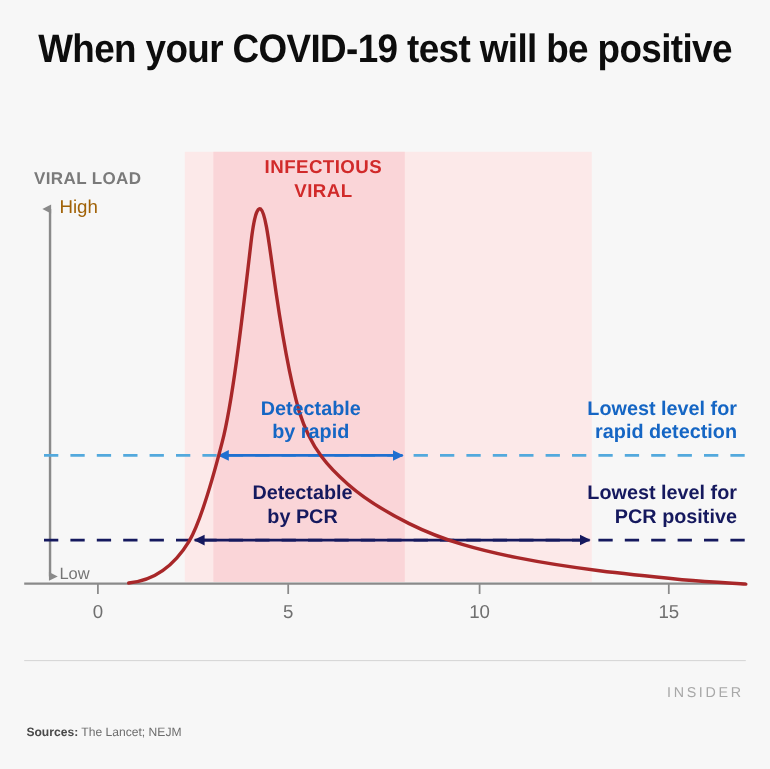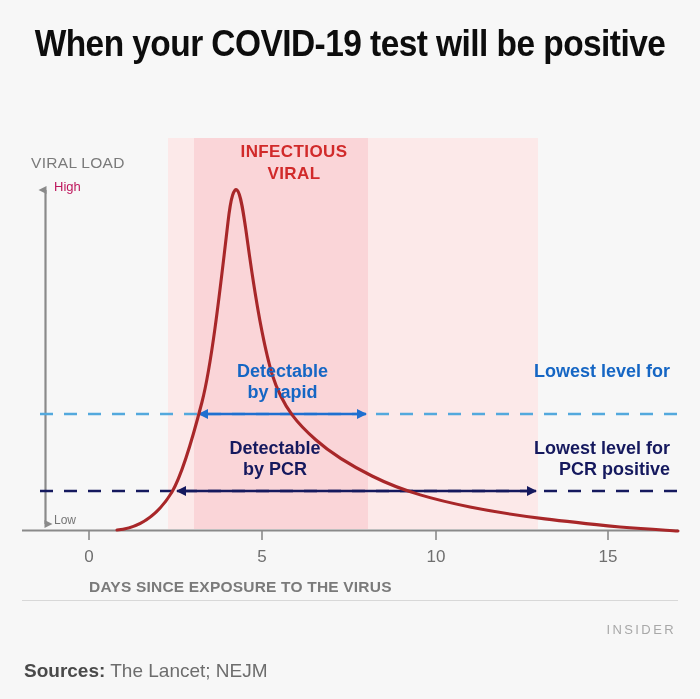--- a/index.html
+++ b/index.html
@@ -35,30 +35,30 @@
   #infectious-label {
     position:absolute; left:194px; top:141px; width:200px;
     text-align:center;
     font-size:17px; line-height:22px; font-weight:bold;
     letter-spacing:0.4px;
     color:#d12a2a;
   }
 
   #viral-load-label {
     position:absolute; left:31px; top:154px;
-    font-size:15.5px; font-weight:normal; letter-spacing:0.3px;
+    font-size:15.5px; font-weight:bold; letter-spacing:0.3px;
     color:#7a7a7a;
   }
   #high-label {
     position:absolute; left:54px; top:179px;
-    font-size:13px; color:#be185d;
+    font-size:17px; color:#a16207;
   }
   #low-label {
     position:absolute; left:54px; top:513px;
-    font-size:12px; color:#757575;
+    font-size:15px; color:#757575;
   }
 
   
   .callout { position:absolute; font-weight:bold; font-size:18px; line-height:21px; }
   #rapid-range-label { left:200px; top:361px; width:165px; text-align:center; color:#1566c4; }
   #rapid-level-label { left:470px; top:361px; width:200px; text-align:right; color:#1566c4; }
   #pcr-range-label   { left:185px; top:438px; width:180px; text-align:center; color:#15195e; }
   #pcr-level-label   { left:470px; top:438px; width:200px; text-align:right; color:#15195e; }
 
   
@@ -77,21 +77,21 @@
     position:absolute; left:22px; top:600px; width:656px; height:1px;
     background:#d8d8d8;
   }
   #note {
     position:absolute; left:24px; top:613px; width:640px;
     font-size:13.4px; line-height:19px; color:#6d6d6d;
   }
   #note b { color:#4a4a4a; }
   #sources {
     position:absolute; left:24px; top:660px;
-    font-size:19px; color:#6d6d6d;
+    font-size:11px; color:#6d6d6d;
   }
   #sources b { color:#4a4a4a; }
   #insider {
     position:absolute; right:24px; top:622px;
     font-size:13px; letter-spacing:2.4px; color:#a8a8a8;
   }
 </style>
 </head>
 <body>
 
@@ -162,28 +162,28 @@
 
   <div id="viral-load-label">VIRAL LOAD</div>
   <div id="high-label">High</div>
   <div id="low-label">Low</div>
 
   <div class="xtick-label" style="left:89px;">0</div>
   <div class="xtick-label" style="left:262px;">5</div>
   <div class="xtick-label" style="left:436px;">10</div>
   <div class="xtick-label" style="left:608px;">15</div>
 
-  <div id="x-axis-title">DAYS SINCE EXPOSURE TO THE VIRUS</div>
 
   <div class="callout" id="rapid-range-label">
     <span>Detectable</span><br>
     <span>by rapid</span>
   </div>
   <div class="callout" id="rapid-level-label">
     <span>Lowest level for</span><br>
+    <span>rapid detection</span>
   </div>
   <div class="callout" id="pcr-range-label">
     <span>Detectable</span><br>
     <span>by PCR</span>
   </div>
   <div class="callout" id="pcr-level-label">
     <span>Lowest level for</span><br>
     <span>PCR positive</span>
   </div>
 

